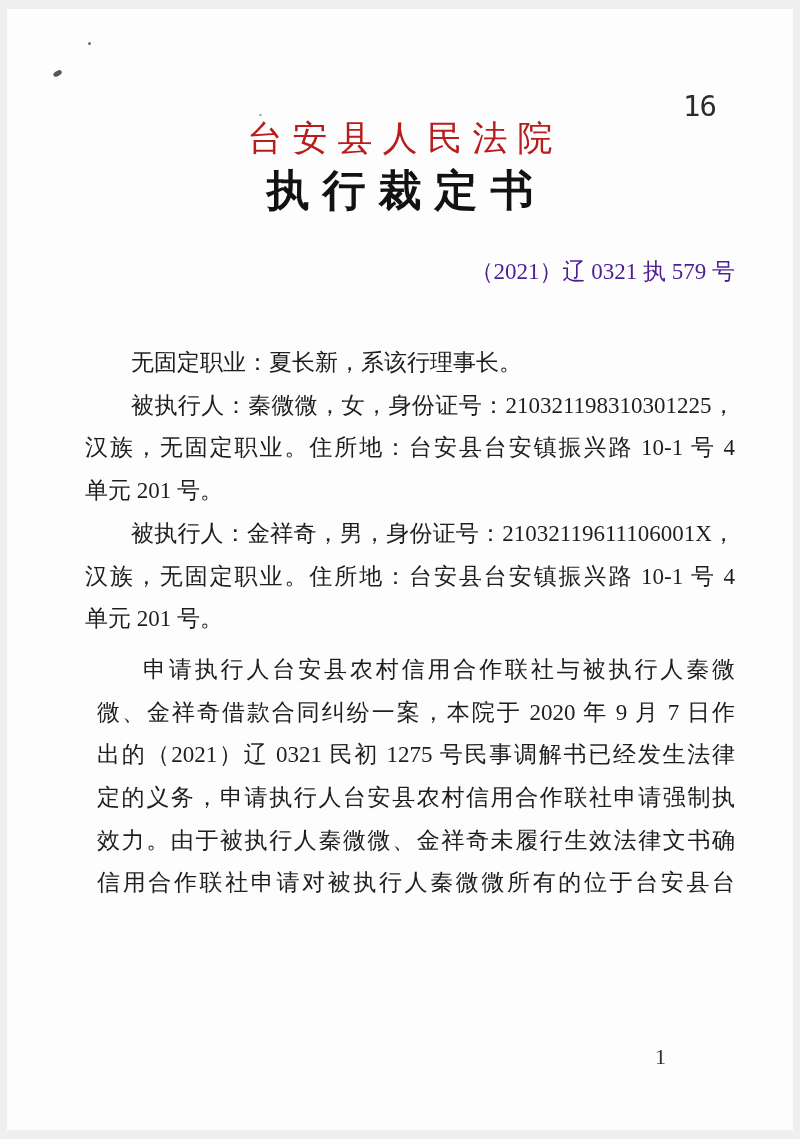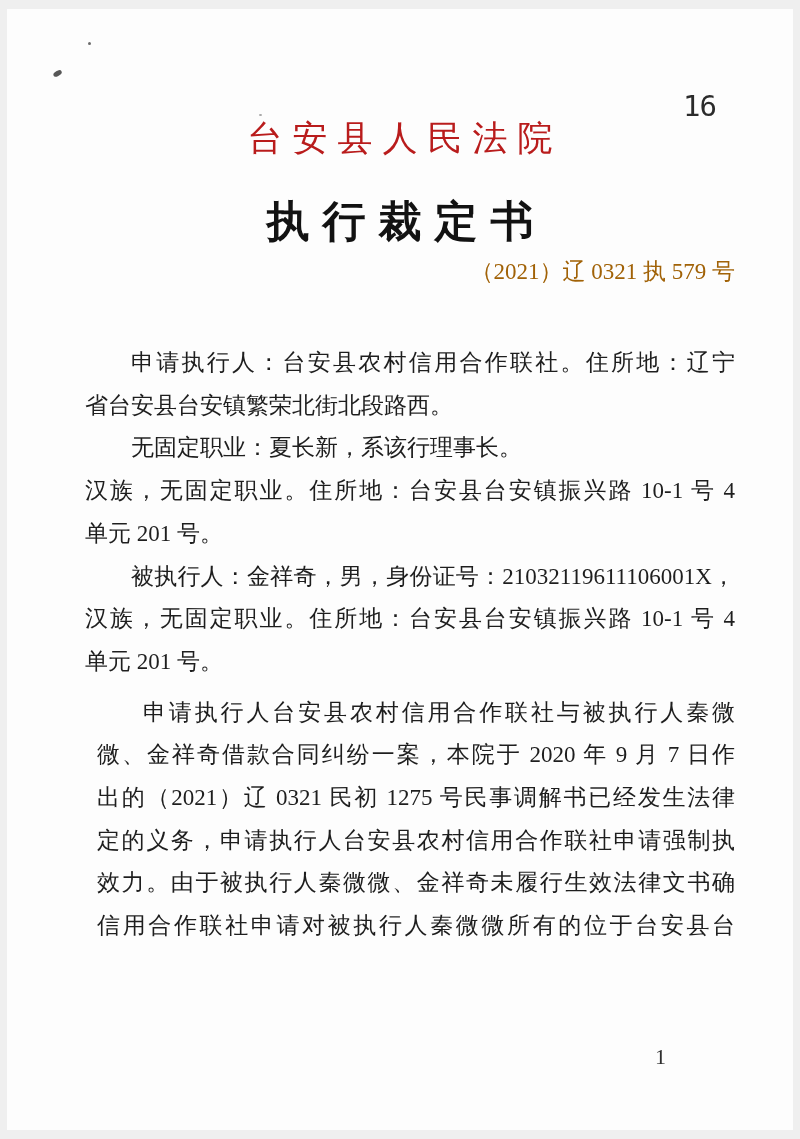--- a/index.html
+++ b/index.html
@@ -31,26 +31,25 @@
     font-size: 35px; color: #b91c1c;
     letter-spacing: 10px; text-indent: 10px;
     white-space: nowrap;
   }
   .doc-title {
     position: absolute; top: 153px; left: 0; width: 100%;
     text-align: center;
     font-size: 43px; font-weight: bold; color: #121212;
     letter-spacing: 13px; text-indent: 13px;
     white-space: nowrap;
-    margin-top: 31px;
   }
   .case-number {
     position: absolute; top: 247px; left: 78px; width: 650px;
     text-align: right;
-    font-size: 23px; color: #a16207;
+    font-size: 23px; color: #4c1d95;
   }
   .body-text {
     position: absolute; top: 333px; left: 78px; width: 650px;
     font-size: 23px; line-height: 42.7px;
     color: #1e1e1e;
   }
   .para { margin: 0; }
   .para.gap { margin-top: 8px; margin-left: 12px; }
   .line { text-align: justify; }
   .line.fill { text-align-last: justify; }
@@ -72,27 +71,24 @@
   <div class="corner-mark">16</div>
 
   <div class="court-name">台安县人民法院</div>
 
   <div class="doc-title">执行裁定书</div>
 
   <div class="case-number">（2021）辽 0321 执 579 号</div>
 
   <div class="body-text">
       <div class="para">
-        <div class="line fill indent">申请执行人：台安县农村信用合作联社。住所地：辽宁</div>
-        <div class="line">省台安县台安镇繁荣北街北段路西。</div>
-      </div>
-      <div class="para">
         <div class="line indent">无固定职业：夏长新，系该行理事长。</div>
       </div>
       <div class="para">
+        <div class="line fill indent">被执行人：秦微微，女，身份证号：210321198310301225，</div>
         <div class="line fill">汉族，无固定职业。住所地：台安县台安镇振兴路 10-1 号 4</div>
         <div class="line">单元 201 号。</div>
       </div>
       <div class="para">
         <div class="line fill indent">被执行人：金祥奇，男，身份证号：21032119611106001X，</div>
         <div class="line fill">汉族，无固定职业。住所地：台安县台安镇振兴路 10-1 号 4</div>
         <div class="line">单元 201 号。</div>
       </div>
       <div class="para gap">
         <div class="line fill indent">申请执行人台安县农村信用合作联社与被执行人秦微</div>

